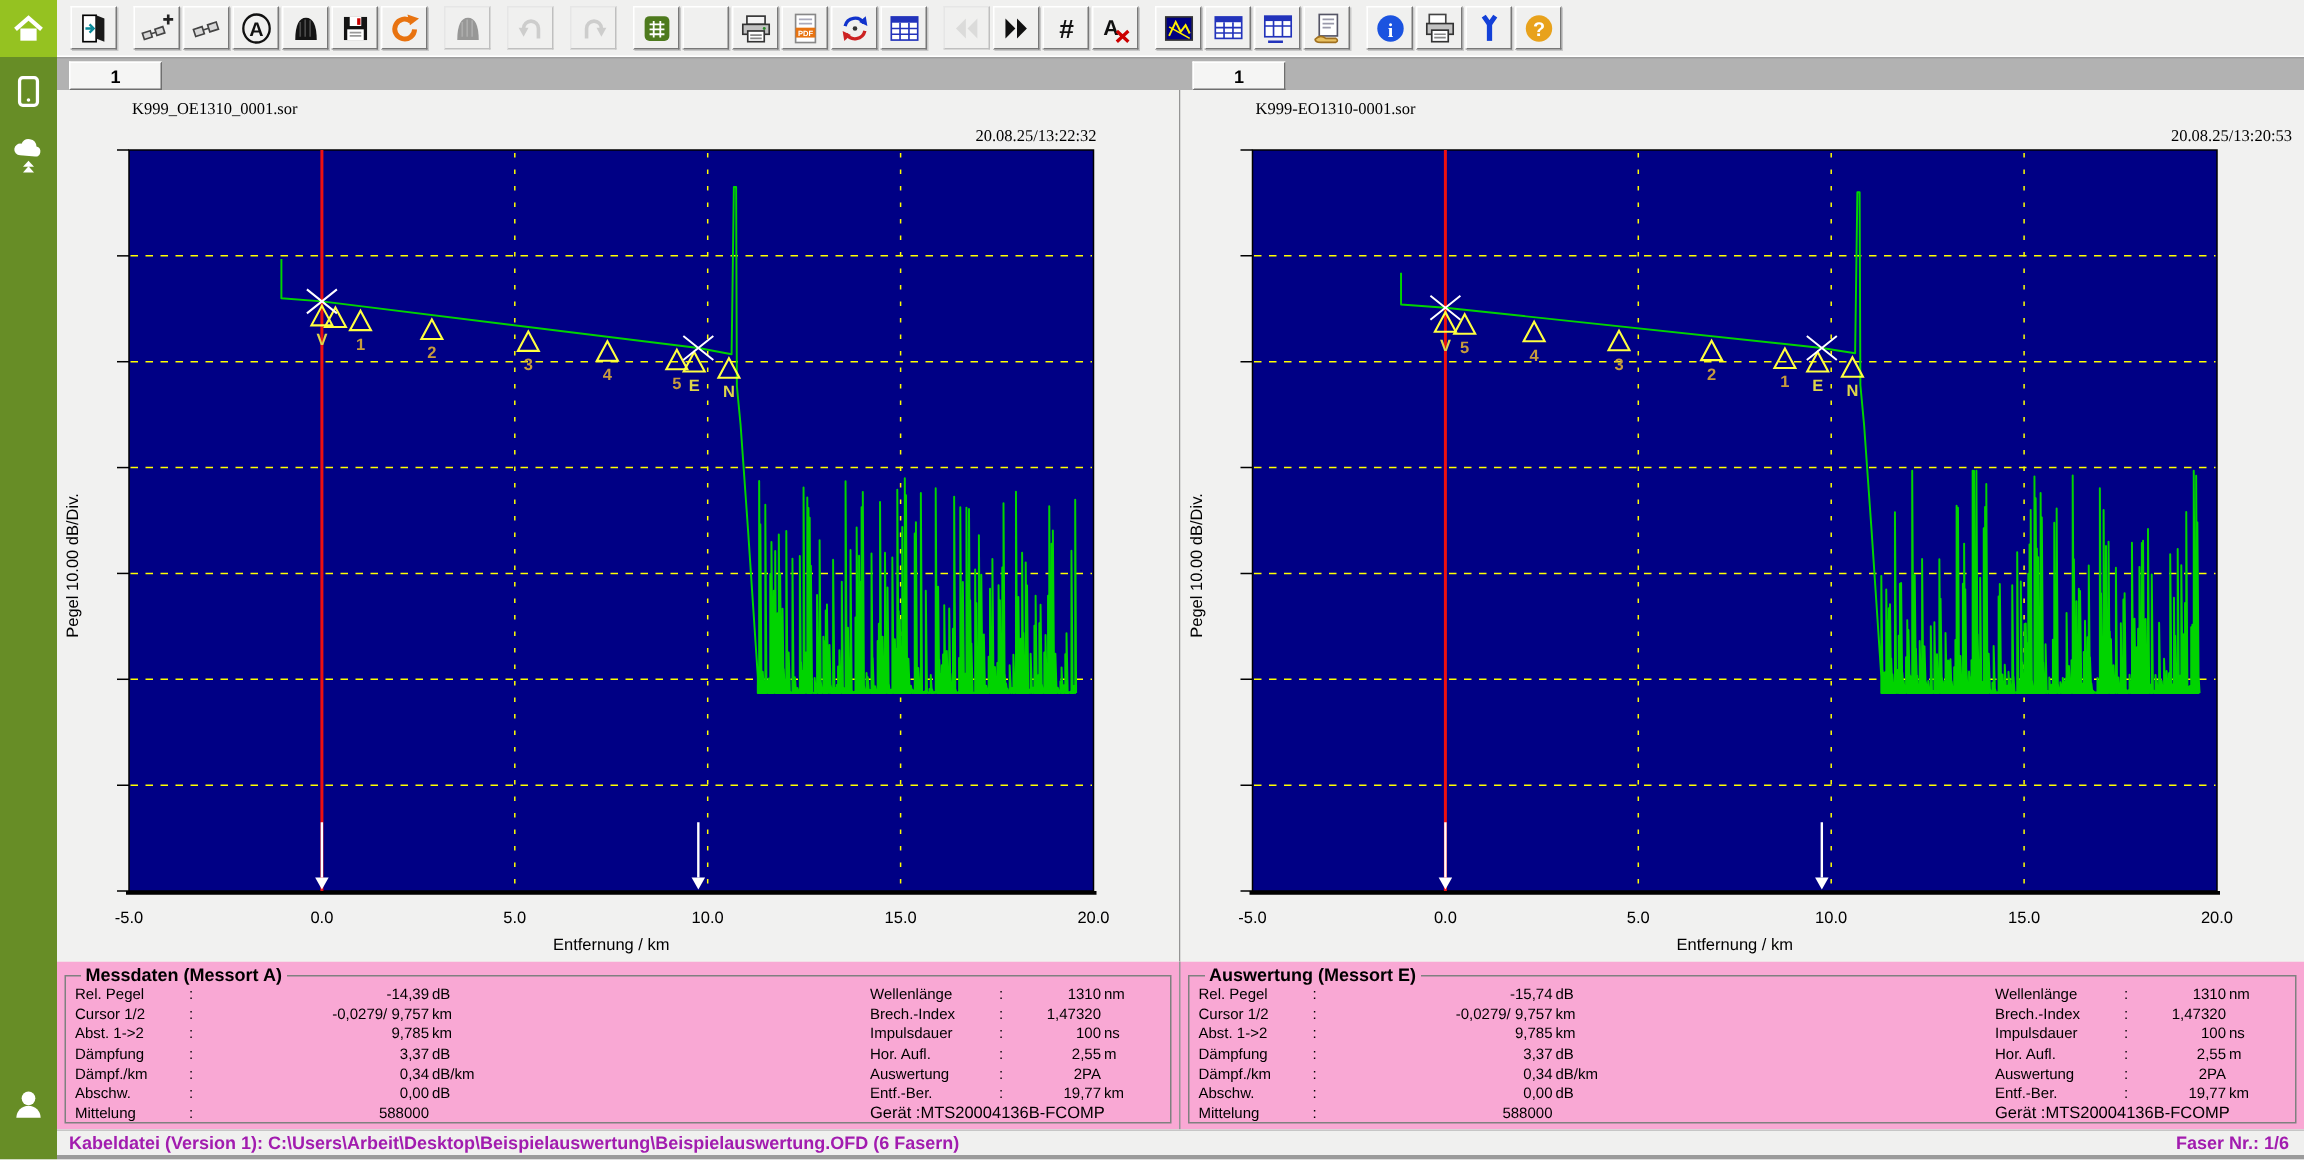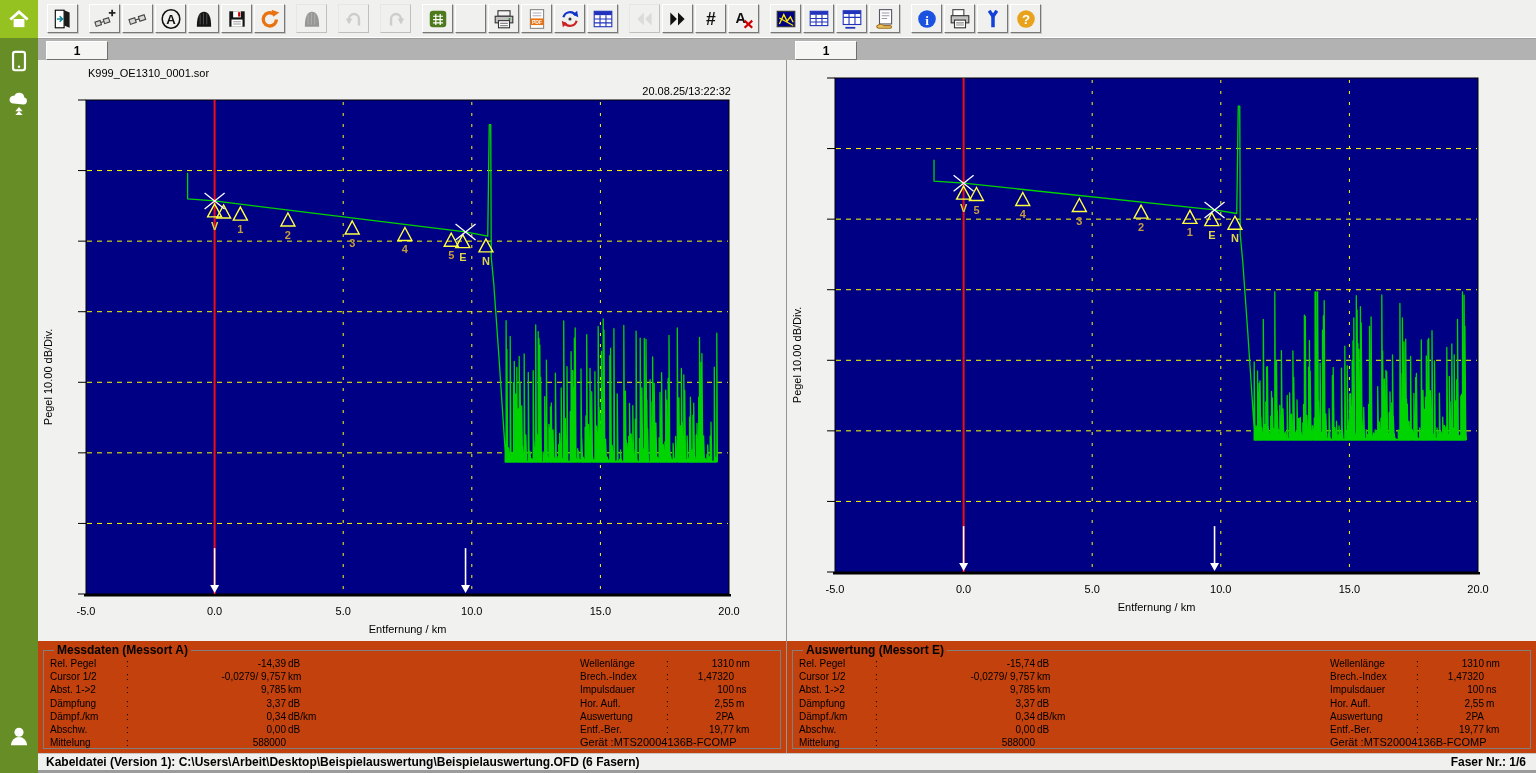--- a/index.html
+++ b/index.html
@@ -29,48 +29,48 @@
   
   .tabstrip { height:22px; background:#b2b2b2; display:flex; border-top:1px solid #9d9d9d; }
   .tabhalf { width:749px; flex:0 0 749px; }
   .tab { margin:2px 0 0 8px; width:62px; height:19px; background:#f5f5f4; text-align:center;
          border:1px solid; border-color:#ffffff #6f6f6f #6f6f6f #ffffff; font:bold 12px "Liberation Sans",sans-serif; padding:0; }
 
   
   .panels { height:581px; display:flex; background:#f1f1f0; }
   .panel { width:749px; flex:0 0 749px; background:#f1f1f0; position:relative; }
   .panel:first-child { border-right:1px solid #959595; }
-  .panel-header { height:22px; position:relative; font-size:11px; color:#000; }
+  .panel-header { height:22px; position:relative; font-size:11px; color:#000;font-family:Liberation Serif, serif; }
   .fname { position:absolute; left:50px; top:7px; }
   .tstamp { position:absolute; top:25px; }
   .panel:first-child .tstamp { right:55px; }
   .panel:last-child .tstamp { right:8px; }
   svg.chart { display:block; width:747px; height:557px; }
 
   
-  .measurebar { height:112px; display:flex; background:#c2410c; }
+  .measurebar { height:112px; display:flex; background:#f9a8d4; }
   .mbox { width:749px; flex:0 0 749px; padding:2px 5px 0 5px; }
   .mbox:first-child { border-right:1px solid #959595; }
   fieldset { border:1px solid #808080; margin:0; padding:0 6px; height:106px; }
   legend { font:bold 12px "Liberation Sans",sans-serif; padding:0 3px; margin-left:4px; }
   .md-cols { display:flex; justify-content:space-between; }
   .md-left { width:296px; }
   .md-right { width:192px; margin-right:2px; }
   .md-row { display:grid; font-size:10px; line-height:13.2px; white-space:nowrap; }
   .md-row-l { grid-template-columns:76px 8px 152px 52px; }
   .md-row-r { grid-template-columns:86px 8px 60px 30px; }
   .md-num { text-align:right; }
   .md-unit { padding-left:2px; }
   .md-gerat { font-size:11px; line-height:13.2px; display:flex; white-space:nowrap; }
   .md-gerat .gv { flex:1; }
 
   
   .statusbar { height:20px; background:#f0f0ef; border-top:1px solid #c6c6c6; border-bottom:3px solid #9b9b9b;
                display:flex; align-items:center; justify-content:space-between; padding:0 10px 0 8px;
-               font:bold 12px "Liberation Sans",sans-serif; color:#000000; }
+               font:bold 12px "Liberation Sans",sans-serif; color:#a21caf; }
 </style>
 </head>
 <body>
 
 <div class="app">
   <div class="sidebar" id="sidebar">
       <div class="side-item active">
         <svg viewBox="0 0 24 24">
           <path d="M4 12.5 L12 5.5 L20 12.5" stroke="#fff" stroke-width="2.6" fill="none"></path>
           <rect x="7" y="12" width="10" height="7.5" fill="#fff"></rect>
@@ -364,20 +364,24 @@
             <text x="176.6" y="533" text-anchor="middle" font-size="11" fill="#000" font-family="&quot;Liberation Sans&quot;,sans-serif">0.0</text>
             <text x="305.2" y="533" text-anchor="middle" font-size="11" fill="#000" font-family="&quot;Liberation Sans&quot;,sans-serif">5.0</text>
             <text x="433.8" y="533" text-anchor="middle" font-size="11" fill="#000" font-family="&quot;Liberation Sans&quot;,sans-serif">10.0</text>
             <text x="562.4" y="533" text-anchor="middle" font-size="11" fill="#000" font-family="&quot;Liberation Sans&quot;,sans-serif">15.0</text>
             <text x="691" y="533" text-anchor="middle" font-size="11" fill="#000" font-family="&quot;Liberation Sans&quot;,sans-serif">20.0</text>
             <text x="369.5" y="551" text-anchor="middle" font-size="11" fill="#000" font-family="&quot;Liberation Sans&quot;,sans-serif">Entfernung / km</text>
             <text transform="translate(14 295) rotate(-90)" text-anchor="middle" font-size="11" fill="#000" font-family="&quot;Liberation Sans&quot;,sans-serif">Pegel   10.00 dB/Div.</text>
           </svg>
       </div>
       <div class="panel">
+        <div class="panel-header">
+          <span class="fname">K999-EO1310-0001.sor</span>
+          <span class="tstamp">20.08.25/13:20:53</span>
+        </div>
         <svg class="chart" id="chart1" viewBox="0 0 747 557">
             <rect x="48" y="18" width="643" height="494" fill="#000085" stroke="#000"></rect>
             <line x1="49" y1="88.57142857142857" x2="690" y2="88.57142857142857" stroke="#ffff00" stroke-dasharray="5 5"></line>
             <line x1="49" y1="159.14285714285714" x2="690" y2="159.14285714285714" stroke="#ffff00" stroke-dasharray="5 5"></line>
             <line x1="49" y1="229.71428571428572" x2="690" y2="229.71428571428572" stroke="#ffff00" stroke-dasharray="5 5"></line>
             <line x1="49" y1="300.2857142857143" x2="690" y2="300.2857142857143" stroke="#ffff00" stroke-dasharray="5 5"></line>
             <line x1="49" y1="370.85714285714283" x2="690" y2="370.85714285714283" stroke="#ffff00" stroke-dasharray="5 5"></line>
             <line x1="49" y1="441.42857142857144" x2="690" y2="441.42857142857144" stroke="#ffff00" stroke-dasharray="5 5"></line>
             <line x1="305.2" y1="20" x2="305.2" y2="510" stroke="#ffff00" stroke-dasharray="3 8"></line>
             <line x1="433.8" y1="20" x2="433.8" y2="510" stroke="#ffff00" stroke-dasharray="3 8"></line>

